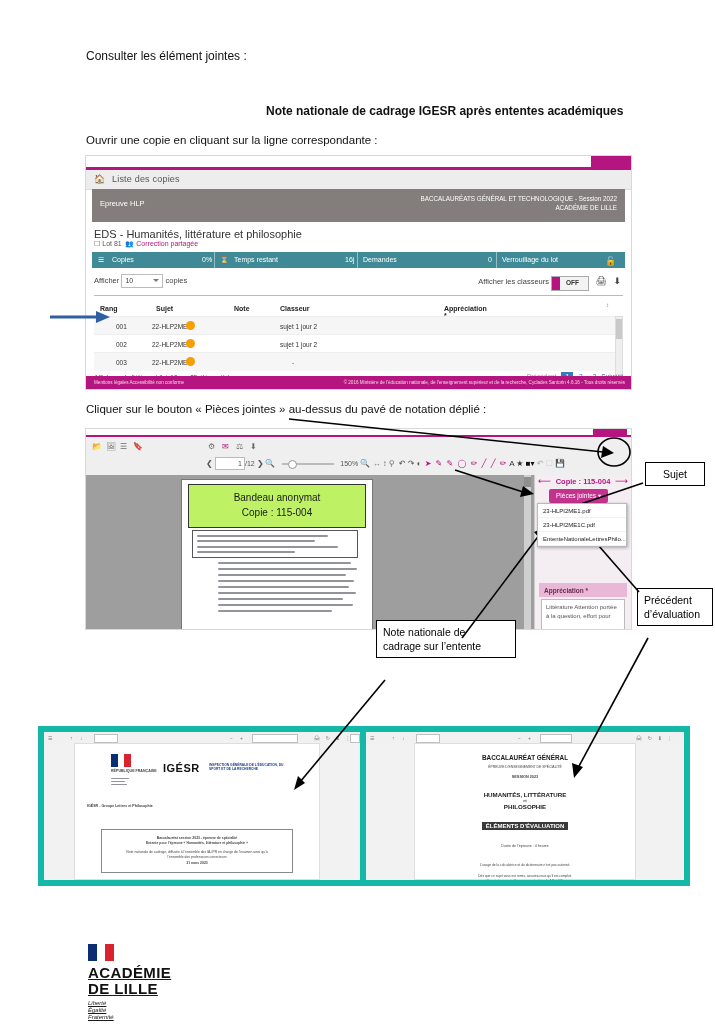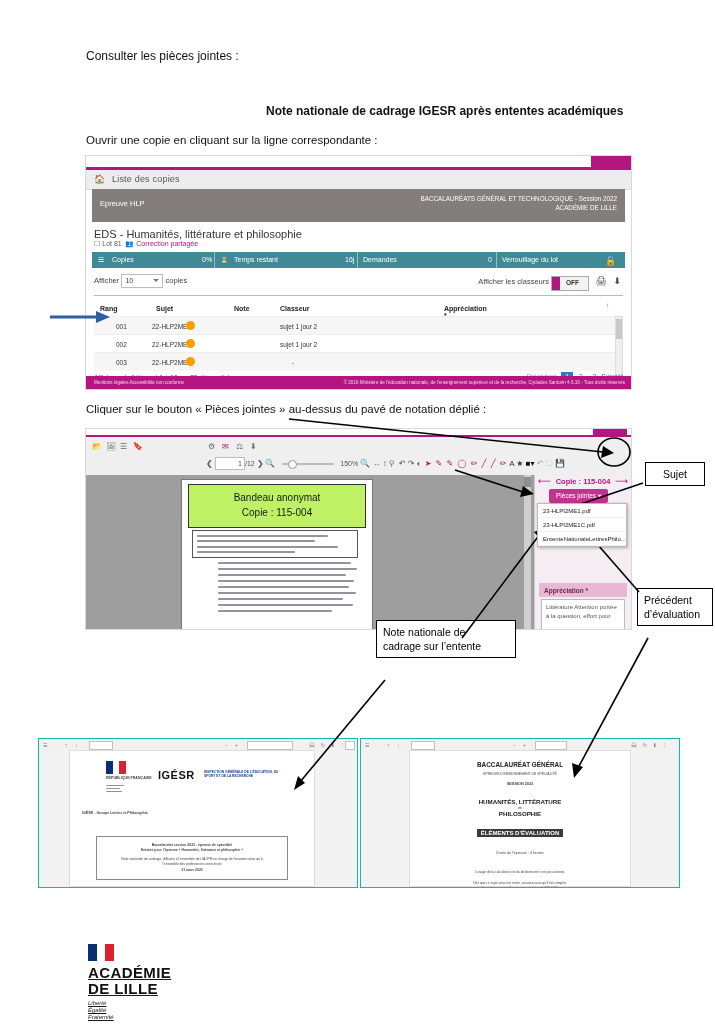--- a/index.html
+++ b/index.html
@@ -81,21 +81,21 @@
   #shot2 .crit .sc{position:absolute;right:22px;top:1px;background:#b5157f;color:#fff;padding:1px 4px;font-size:6px;}
   #shot2 .crit .tot{position:absolute;right:4px;top:4px;color:#333;}
   #shot2 .dd{position:absolute;left:12px;top:28px;width:86px;background:#fff;border:1px solid #b9b9b9;box-shadow:1px 1px 3px rgba(0,0,0,.3);z-index:5;}
   #shot2 .dd div{font-size:6px;padding:3.5px 5px;color:#222;border-bottom:1px solid #f2f2f2;}
   #shot2 .appr{position:absolute;left:4px;right:4px;top:108px;height:14px;background:#e9b8d6;font-size:6.5px;font-weight:bold;color:#6b2a52;}
   #shot2 .appr span{position:absolute;left:5px;top:4px;}
   #shot2 .apprbox{position:absolute;left:6px;right:6px;top:124px;height:28px;background:#fff;border:1px solid #bbb;font-size:6px;color:#555;padding:3px 4px;line-height:9px;}
 
   
   #shot3{position:absolute;left:38px;top:722px;width:640px;height:148px;}
-  .win{position:absolute;top:16px;height:148px;background:#fff;border:1px solid #14b8a6;overflow:hidden;}
+  .win{position:absolute;top:4px;height:148px;background:#fff;border:6px solid #14b8a6;overflow:hidden;}
   .winL{left:0;width:318px;}
   .winR{left:322px;width:318px;}
   .win .bar{position:absolute;left:0;top:0;width:100%;height:11px;background:#f1f1f1;border-bottom:1px solid #ddd;}
   .win .bar .ic{position:absolute;top:3px;font-size:5px;color:#777;}
   .win .bar .pbox{position:absolute;top:2px;height:7px;border:1px solid #c0c0c0;background:#fff;}
   .win .body{position:absolute;left:0;top:11px;width:100%;bottom:0;background:#f2f2f2;}
   .win .sheet{position:absolute;top:0;bottom:0;background:#fff;border:1px solid #dedede;}
   .win .gut{position:absolute;top:0;bottom:0;width:30px;background:#f2f2f2;}
   .mini{font-size:3.4px;line-height:4.6px;color:#444;}
 
@@ -111,21 +111,21 @@
   #logo .flag .b2{left:33.33%;background:#fff;}
   #logo .flag .b3{left:66.66%;background:#d9232e;}
   #logo .nm{font-size:15px;font-weight:bold;letter-spacing:.4px;line-height:16px;margin-top:4px;color:#111;}
   #logo .dev{font-size:6px;font-style:italic;line-height:7px;margin-top:3px;color:#222;}
 </style>
 </head>
 <body>
 
 <div class="pg">
 
-  <div class="txt" style="left:86px;top:49px;font-size:12px;">Consulter les pièces jointes :</div>
+  <div class="txt" style="left:86px;top:49px;font-size:12px;">Consulter les élément jointes :</div>
   <div class="txt" style="left:86px;top:133px;">Ouvrir une copie en cliquant sur la ligne correspondante :</div>
   <div class="txt b" style="left:266px;top:104px;font-size:12px;">Note nationale de cadrage IGESR après ententes académiques</div>
 
   <div id="shot1">
     <div class="magtab"></div>
     <div class="magbar"></div>
 
     <div class="crumb">
       <span class="hm">🏠</span>
       <span class="lbl">Liste des copies</span>

